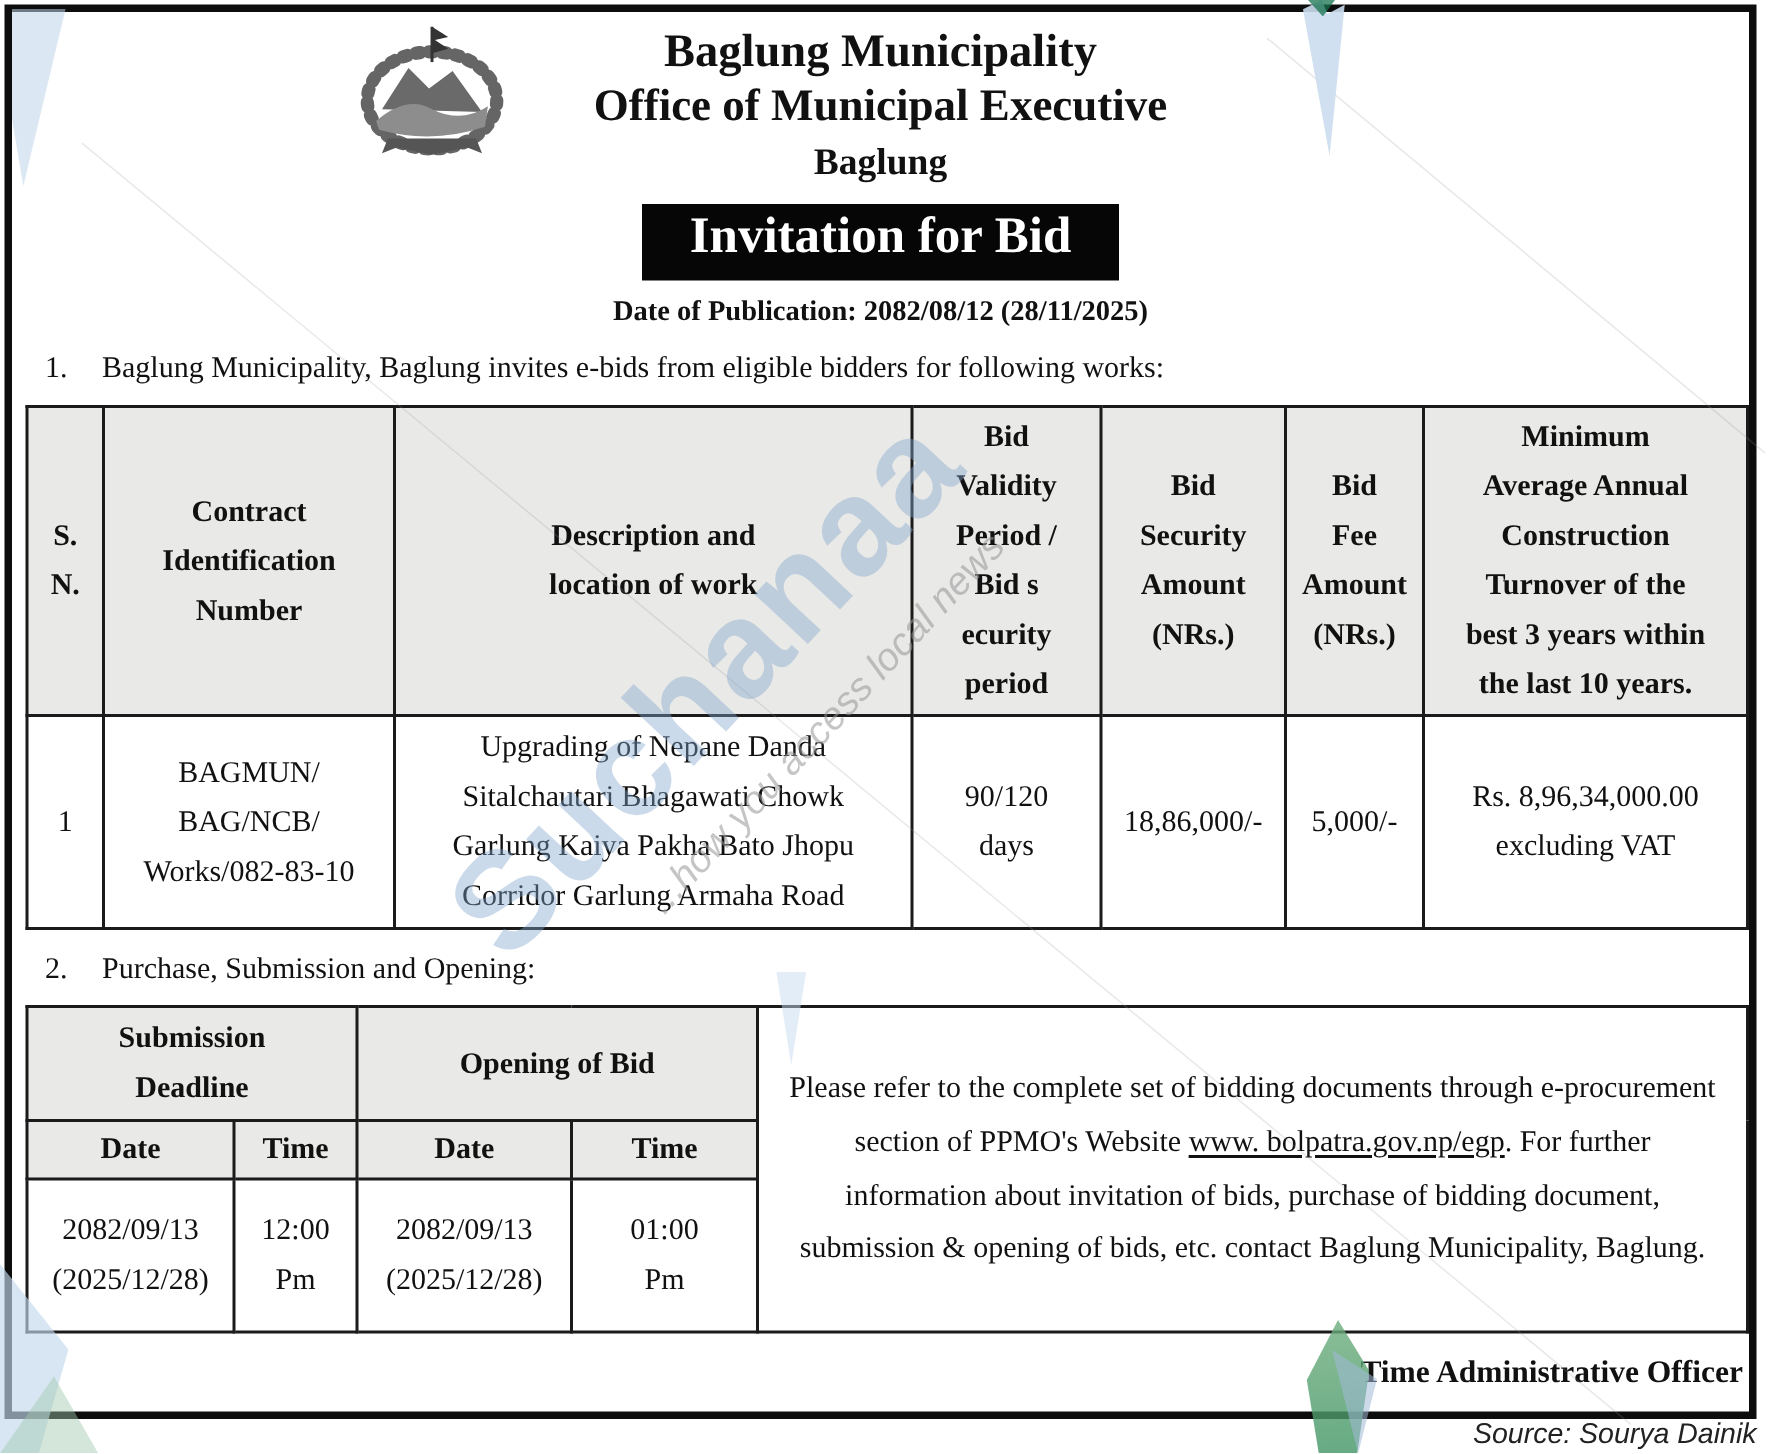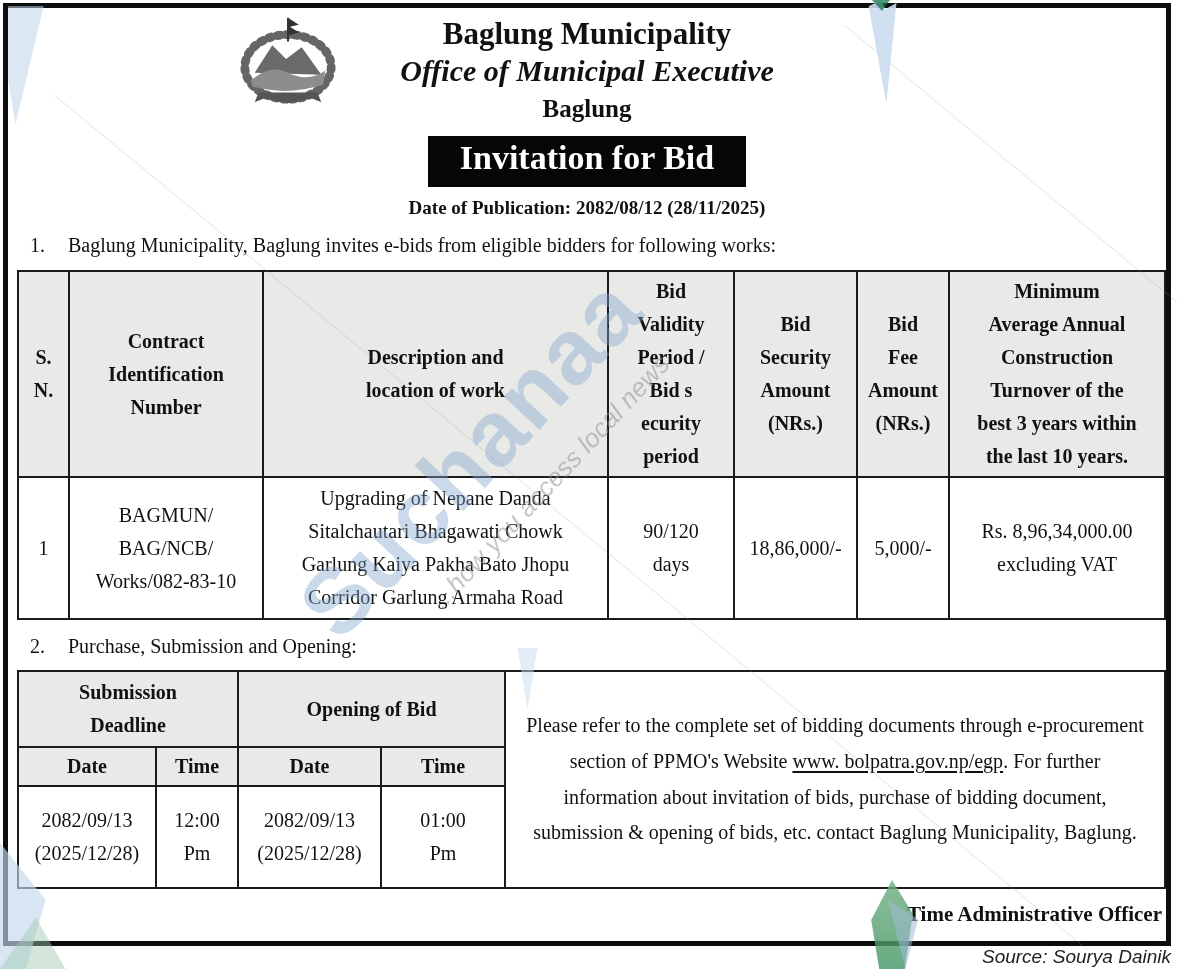--- a/index.html
+++ b/index.html
@@ -12,21 +12,21 @@
   .frame {
     position:absolute; left:3px; top:3px; width:1168px; height:943px;
     border:5px solid #0d0d0d; box-sizing:border-box; pointer-events:none;
   }
   .doc { position:absolute; left:8px; top:8px; width:1158px; height:933px; }
 
   
   .hdr { position:relative; text-align:center; }
   .logo { position:absolute; left:228px; top:2px; width:104px; height:102px; }
   .t1 { font-weight:bold; font-size:31px; padding-top:8px; }
-  .t2 { font-weight:bold; font-size:30px; margin-top:2px;font-style:italic; }
+  .t2 { font-weight:bold; font-size:30px; margin-top:2px; }
   .t3 { font-weight:bold; font-size:25px; margin-top:7px; }
   .banner-wrap { text-align:center; margin-top:13px; }
   .banner { display:inline-block; background:#060606; color:#ffffff;
             font-weight:bold; font-size:34px; padding:3px 32px 10px; }
   .pubdate { text-align:center; font-weight:bold; font-size:19px; margin-top:10px; }
 
   
   .item { font-size:20px; margin:15px 0 0 22px; }
   .item .no { display:inline-block; width:38px; }
 

